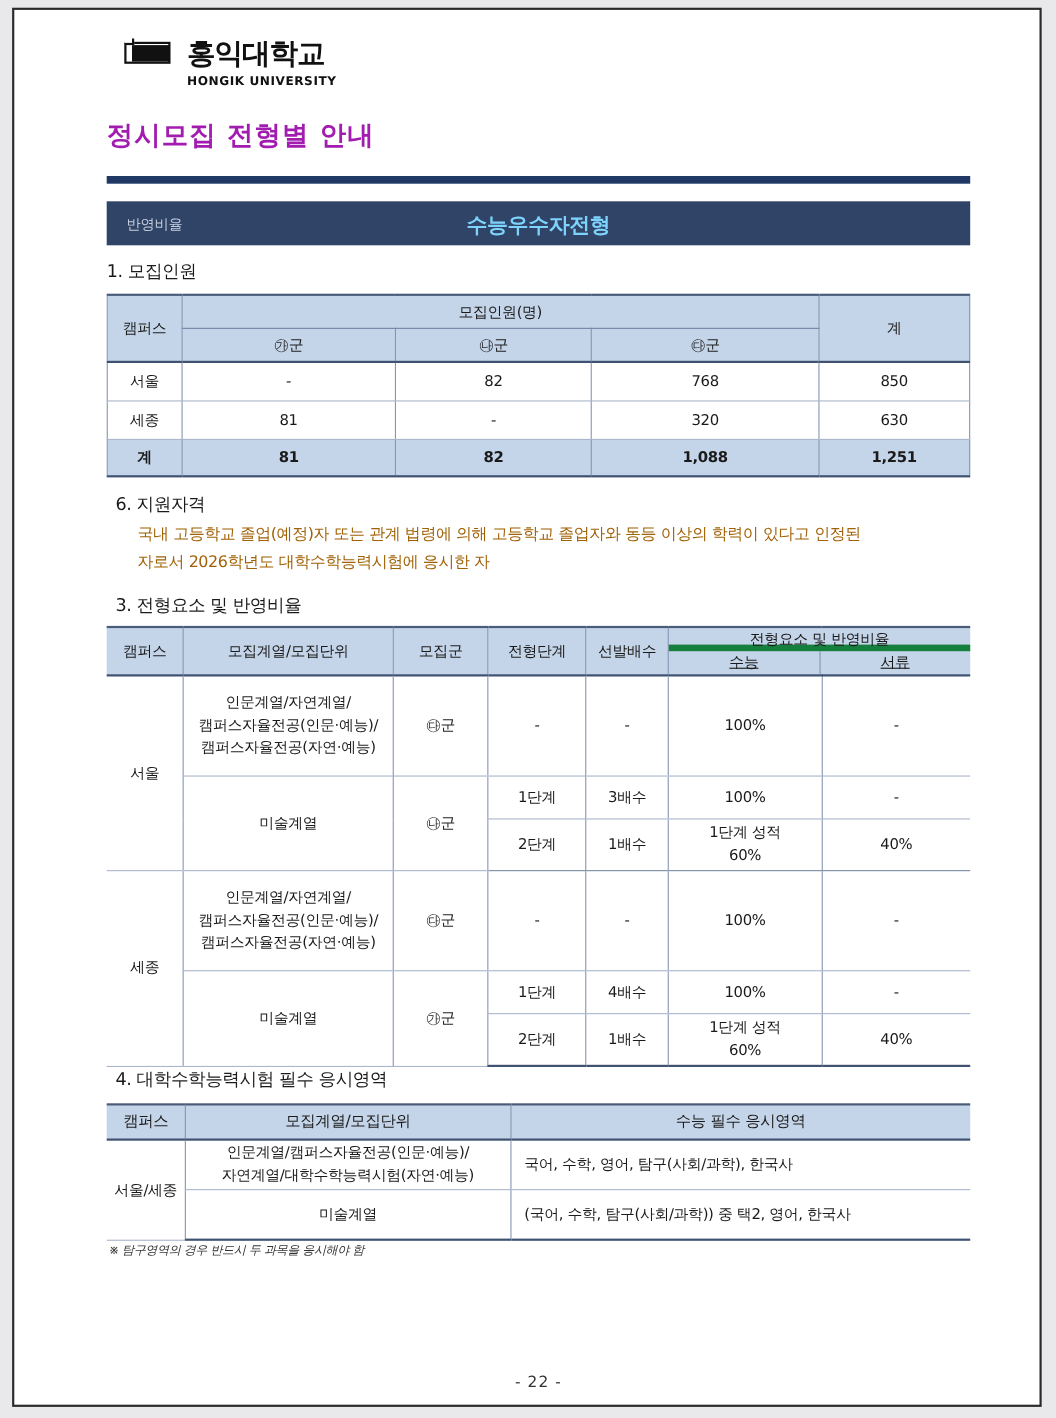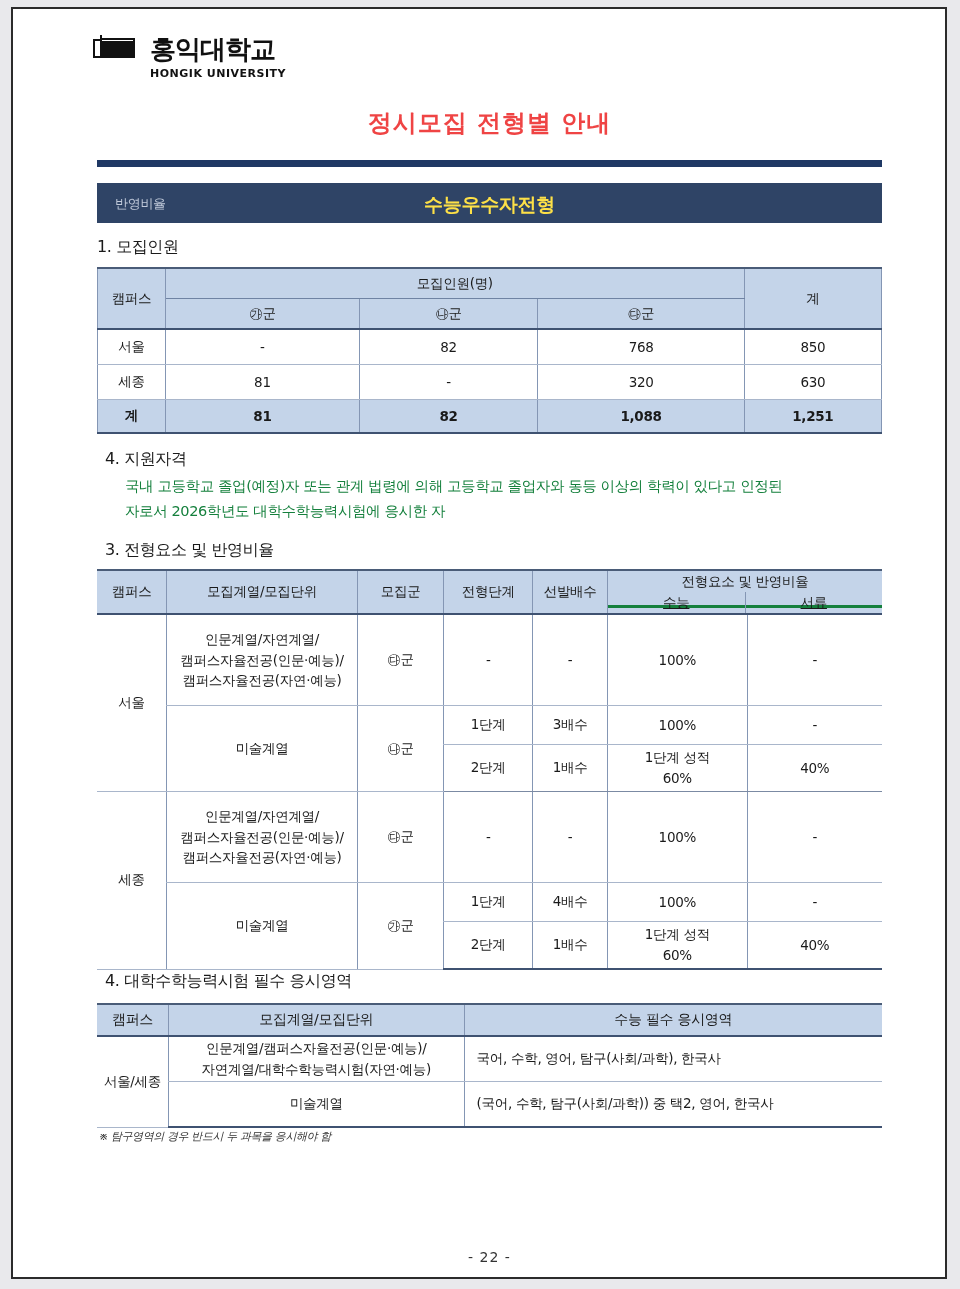--- a/index.html
+++ b/index.html
@@ -27,21 +27,21 @@
   .content {
     position: absolute;
     left: 84px;
     top: 0;
     width: 785px;
   }
 
   
   .logo-block {
     position: absolute;
-    left: 80px;
+    left: 100px;
     top: 26px;
     width: 300px;
   }
   .logo-row {
     display: flex;
     align-items: center;
     gap: 9px;
   }
   .logo-mark {
     position: relative;
@@ -85,25 +85,24 @@
     letter-spacing: 0.5px;
     color: #111;
   }
 
   
   .doc-title {
     position: absolute;
     left: 0;
     top: 98px;
     width: 785px;
-    text-align: center;
     font-size: 24px;
     font-weight: bold;
     letter-spacing: 1px;
-    color: #ef4444;
+    color: #a21caf;
   }
 
   
   .navy-rule {
     position: absolute;
     left: 0;
     top: 151px;
     width: 785px;
     height: 7px;
     background: #1f3864;
@@ -125,35 +124,35 @@
     letter-spacing: -0.3px;
   }
   .banner-center {
     position: absolute;
     left: 0;
     top: 9px;
     width: 785px;
     text-align: center;
     font-size: 19px;
     font-weight: bold;
-    color: #fde047;
+    color: #7dd3fc;
     letter-spacing: -0.3px;
   }
 
   
   .sec-head {
     position: absolute;
     font-size: 16px;
     color: #1a1a1a;
     letter-spacing: -0.4px;
   }
   .sec-body {
     position: absolute;
     font-size: 14.5px;
-    color: #15803d;
+    color: #a16207;
     line-height: 1.75;
     letter-spacing: -0.4px;
   }
   .footnote {
     position: absolute;
     font-size: 11px;
     color: #333;
     letter-spacing: -0.4px;
   }
 
@@ -234,23 +233,23 @@
   .tbl-eval .tbl-end td {
     border-bottom: 2.5px solid #3f5271;
   }
   .sub-hdr-wrap {
     position: relative;
     height: 42px;
   }
   .sub-hdr-top {
     position: absolute;
     left: 0; right: 0; top: 0;
-    height: 37px;
+    height: 21px;
     line-height: 21px;
-    border-bottom: 3px solid #15803d;
+    border-bottom: 6px solid #15803d;
     box-sizing: border-box;
   }
   .sub-hdr-bot {
     position: absolute;
     left: 0; right: 0; top: 21px;
     height: 21px;
     line-height: 21px;
     display: flex;
     text-decoration: underline;
   }
@@ -366,21 +365,21 @@
       <tr class="row-total">
         <td>계</td>
         <td>81</td>
         <td>82</td>
         <td>1,088</td>
         <td>1,251</td>
       </tr>
     </tbody>
       </table>
 
-    <div class="sec-head" style="top:440px; left:8px;">4. 지원자격</div>
+    <div class="sec-head" style="top:440px; left:8px;">6. 지원자격</div>
     <div class="sec-body" style="top:465px; left:28px; width:760px;">
       <div>국내 고등학교 졸업(예정)자 또는 관계 법령에 의해 고등학교 졸업자와 동등 이상의 학력이 있다고 인정된</div>
       <div>자로서 2026학년도 대학수학능력시험에 응시한 자</div>
     </div>
 
     <div class="sec-head" style="top:531px; left:8px;">3. 전형요소 및 반영비율</div>
 
     <table class="tbl-eval">
       <tbody>
           <tr class="hrow">

